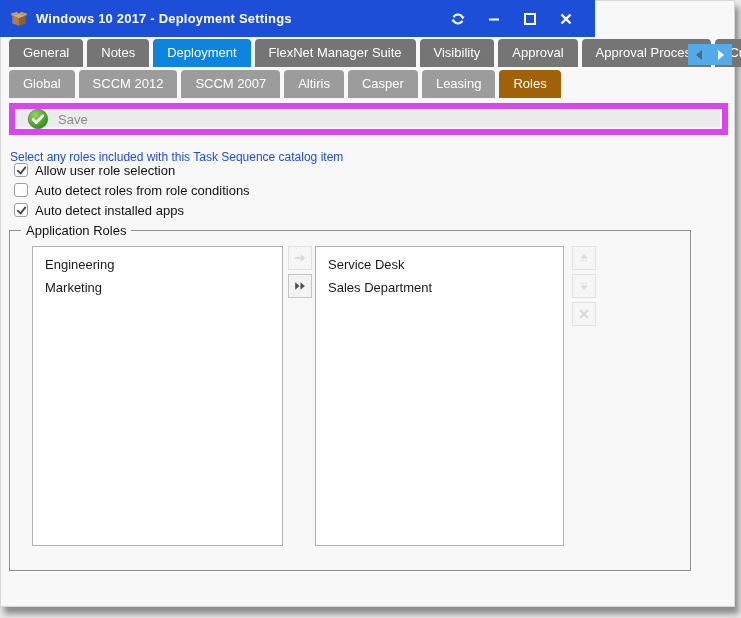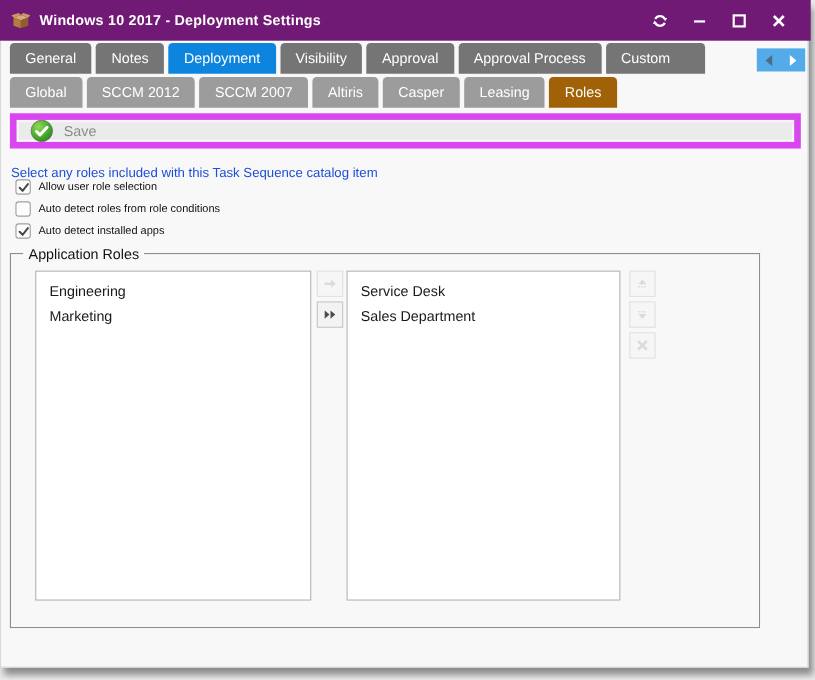--- a/index.html
+++ b/index.html
@@ -4,22 +4,22 @@
 <style>
   * { margin:0; padding:0; box-sizing:border-box; }
   html,body { width:741px; height:618px; background:#e9e9e9; font-family:"Liberation Sans", sans-serif; }
   .stage { position:relative; width:741px; height:618px; overflow:hidden; }
 
   .window { position:absolute; left:0; top:0; width:735px; height:607px;
     background:#f8f8f8; border:1px solid #d8d8d8;
     box-shadow: 4px 7px 6px rgba(0,0,0,0.40); }
 
   
-  .titlebar { position:absolute; left:-1px; top:-1px; width:737px; height:37px;
-    background:#701a75; display:flex; align-items:center; padding:0 10px; }
+  .titlebar { position:absolute; left:-1px; top:-1px; width:595px; height:37px;
+    background:#1d4ed8; display:flex; align-items:center; padding:0 10px; }
   .title-icon { width:18px; height:18px; margin-right:8px; flex:none; }
   .title-text { color:#fff; font-size:13px; font-weight:bold; letter-spacing:0.2px; }
   .win-controls { margin-left:auto; display:flex; align-items:center; gap:14px; padding-right:8px; }
   .win-btn { width:22px; height:22px; display:flex; align-items:center; justify-content:center; cursor:default; }
 
   
   .tabrow { position:absolute; left:8px; display:flex; gap:4px; height:28px; }
   .tabrow1 { top:38px; width:724px; }
   .tabrow2 { top:69px; width:724px; }
   .tab { height:28px; line-height:28px; padding:0 14px; color:#fff; font-size:13px;
@@ -45,21 +45,21 @@
   .save-label { font-size:13px; color:#8b8b8b; }
 
   
   .instruction { position:absolute; left:9px; top:149px; font-size:12px; color:#1d4ed8; }
   .cb-col { position:absolute; left:13px; top:162px; display:flex; flex-direction:column; gap:6px; }
   .cb-row { display:flex; align-items:center; height:14px; }
   .cb-box { width:14px; height:14px; border:1px solid #9f9f9f; border-radius:3px;
     background:#fdfdfd; display:inline-flex; align-items:center; justify-content:center; flex:none; }
   .cb-box svg { display:none; }
   .cb-box.checked svg { display:block; }
-  .cb-label { font-size:10px; color:#111; margin-left:7px; white-space:nowrap; }
+  .cb-label { font-size:13px; color:#111; margin-left:7px; white-space:nowrap; }
 
   .groupbox { position:absolute; left:8px; top:229px; width:682px; height:341px;
     border:1px solid #8d8d8d; box-shadow: 1px 1px 0 #ffffff; }
   .group-legend { position:absolute; left:11px; top:-8px; background:#f8f8f8;
     padding:0 5px; font-size:13px; color:#111; }
 
   .listbox { position:absolute; background:#fff; border:1px solid #b2b2b2;
     top:15px; height:300px; padding-top:6px; overflow:hidden; }
   .list-available { left:22px; width:251px; }
   .list-assigned { left:305px; width:249px; }
@@ -114,20 +114,21 @@
             <line x1="11.5" y1="2.5" x2="2.5" y2="11.5" stroke="#fff" stroke-width="2.4"></line>
           </svg>
         </span>
       </div>
     </div>
 
     <div class="tabrow tabrow1">
         <div class="tab">General</div>
         <div class="tab">Notes</div>
         <div class="tab active">Deployment</div>
+        <div class="tab">FlexNet Manager Suite</div>
         <div class="tab">Visibility</div>
         <div class="tab">Approval</div>
         <div class="tab">Approval Process</div>
         <div class="tab clipped">Custom</div>
       </div>
     <div class="tab-scroller">
       <span class="scr-arrow scr-left"></span>
       <span class="scr-arrow scr-right"></span>
     </div>
 

